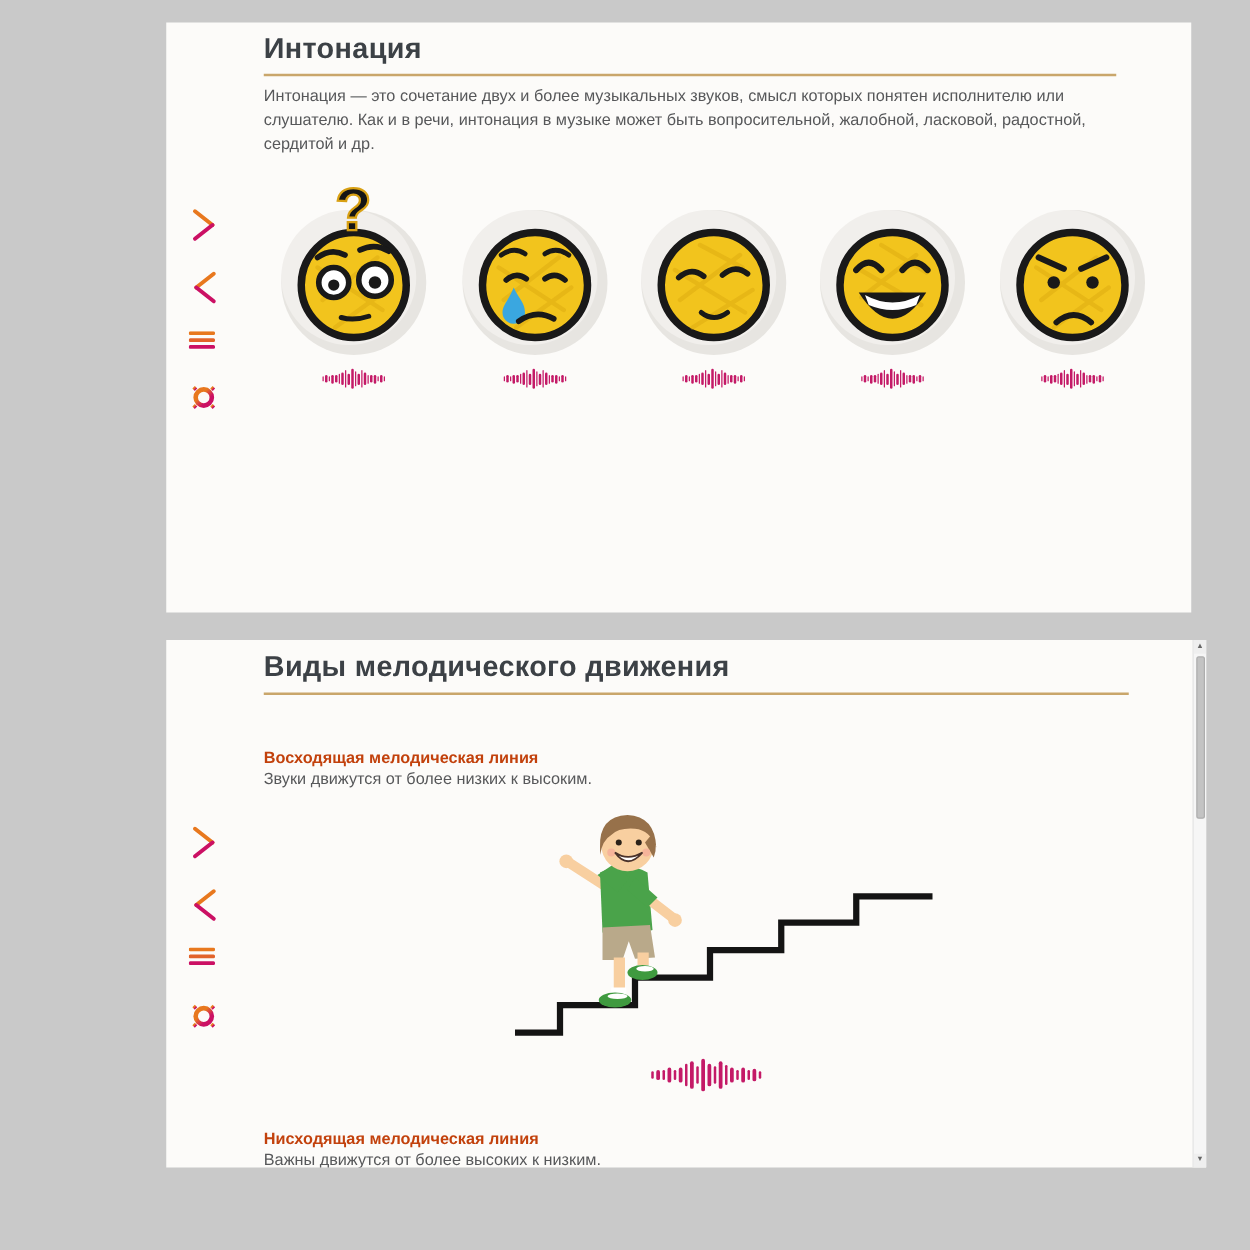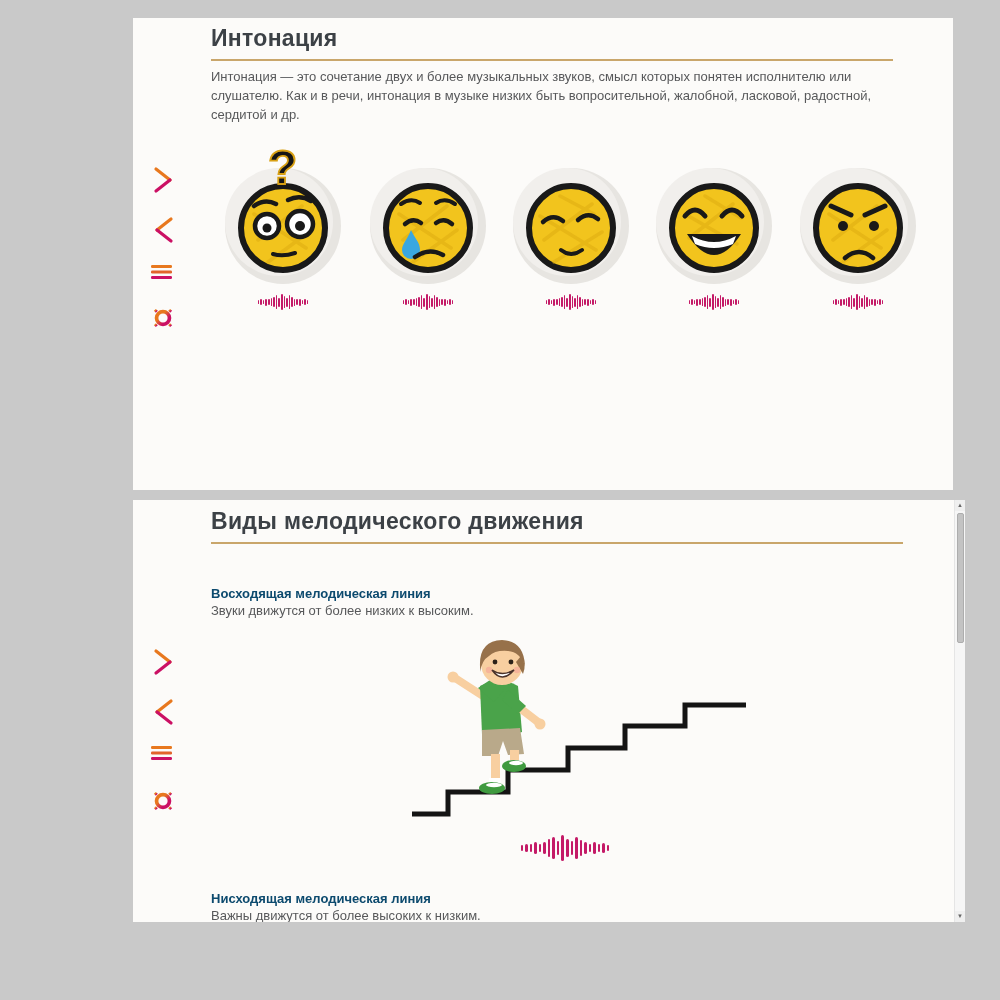--- a/index.html
+++ b/index.html
@@ -2,29 +2,29 @@
 <html><head>
 <meta charset="utf-8">
 <style>
   html,body{margin:0;padding:0;}
   body{
     width:1000px;height:1000px;background:#c9c9c9;
     font-family:"Liberation Sans", sans-serif;position:relative;overflow:hidden;
   }
   .panel{position:absolute;background:#fcfbf9;overflow:hidden;margin-left:48px;}
   #panel1{left:85px;top:18px;width:820px;height:472px;}
-  #panel2{left:85px;top:500px;width:832px;height:422px;}
+  #panel2{left:85px;top:512px;width:832px;height:422px;}
   .page-title{
     position:absolute;left:78px;margin:0;
     font-size:23px;font-weight:700;color:#3c4146;letter-spacing:.3px;
   }
   .title-rule{position:absolute;left:78px;height:2px;background:#c9a66b;}
   .body-text{position:absolute;left:78px;font-size:13px;line-height:19px;color:#57585a;}
   .body-text p{margin:0;}
-  .subhead{position:absolute;left:78px;font-size:13px;font-weight:700;color:#0c4a6e;margin:0;}
+  .subhead{position:absolute;left:78px;font-size:13px;font-weight:700;color:#c2410c;margin:0;}
   .subdesc{position:absolute;left:78px;font-size:13px;color:#57585a;margin:0;}
   .nav-icon{position:absolute;left:18px;width:26px;height:28px;cursor:pointer;}
   .emoji-card{position:absolute;width:130px;text-align:center;}
   .waveform{display:flex;align-items:center;justify-content:center;}
   .waveform i{background:#c41a67;border-radius:2px;display:block;}
   .scrollbar{position:absolute;right:0;top:0;width:11px;height:100%;background:#f6f6f6;border-left:1px solid #e5e5e5;box-sizing:border-box;}
   .sb-btn{position:absolute;left:0;width:100%;height:11px;background:#efefef;color:#666;font-size:6px;line-height:11px;text-align:center;cursor:pointer;}
   .sb-thumb{position:absolute;left:2px;width:7px;background:#c3c3c3;border:1px solid #adadad;border-radius:2px;box-sizing:border-box;cursor:pointer;}
 </style>
 </head>
@@ -36,21 +36,21 @@
       <stop offset="0.35" stop-color="#e8781e"></stop>
         <stop offset="0.7" stop-color="#cb1064"></stop>
     </linearGradient>
   </defs>
 </svg>
 
 <div class="panel" id="panel1">
   <h1 class="page-title" style="top:7px">Интонация</h1>
   <div class="title-rule" style="top:41px;width:682px"></div>
   <div class="body-text" style="top:49px;width:708px">
-    <p>Интонация — это сочетание двух и более музыкальных звуков, смысл которых понятен исполнителю или слушателю. Как и в речи, интонация в музыке низких быть вопросительной, жалобной, ласковой, радостной, сердитой и др.</p>
+    <p>Интонация — это сочетание двух и более музыкальных звуков, смысл которых понятен исполнителю или слушателю. Как и в речи, интонация в музыке может быть вопросительной, жалобной, ласковой, радостной, сердитой и др.</p>
   </div>
 
   <div class="nav-icon" style="top:148px">
     <svg viewBox="0 0 24 28" width="24" height="28">
       <path d="M5,3 L19,14" stroke="#e8781e" stroke-width="3.2" stroke-linecap="round" fill="none"></path>
       <path d="M19,14 L5,25" stroke="#cb1064" stroke-width="3.2" stroke-linecap="round" fill="none"></path>
     </svg>
   </div>
   <div class="nav-icon" style="top:198px">
     <svg viewBox="0 0 24 28" width="24" height="28">

